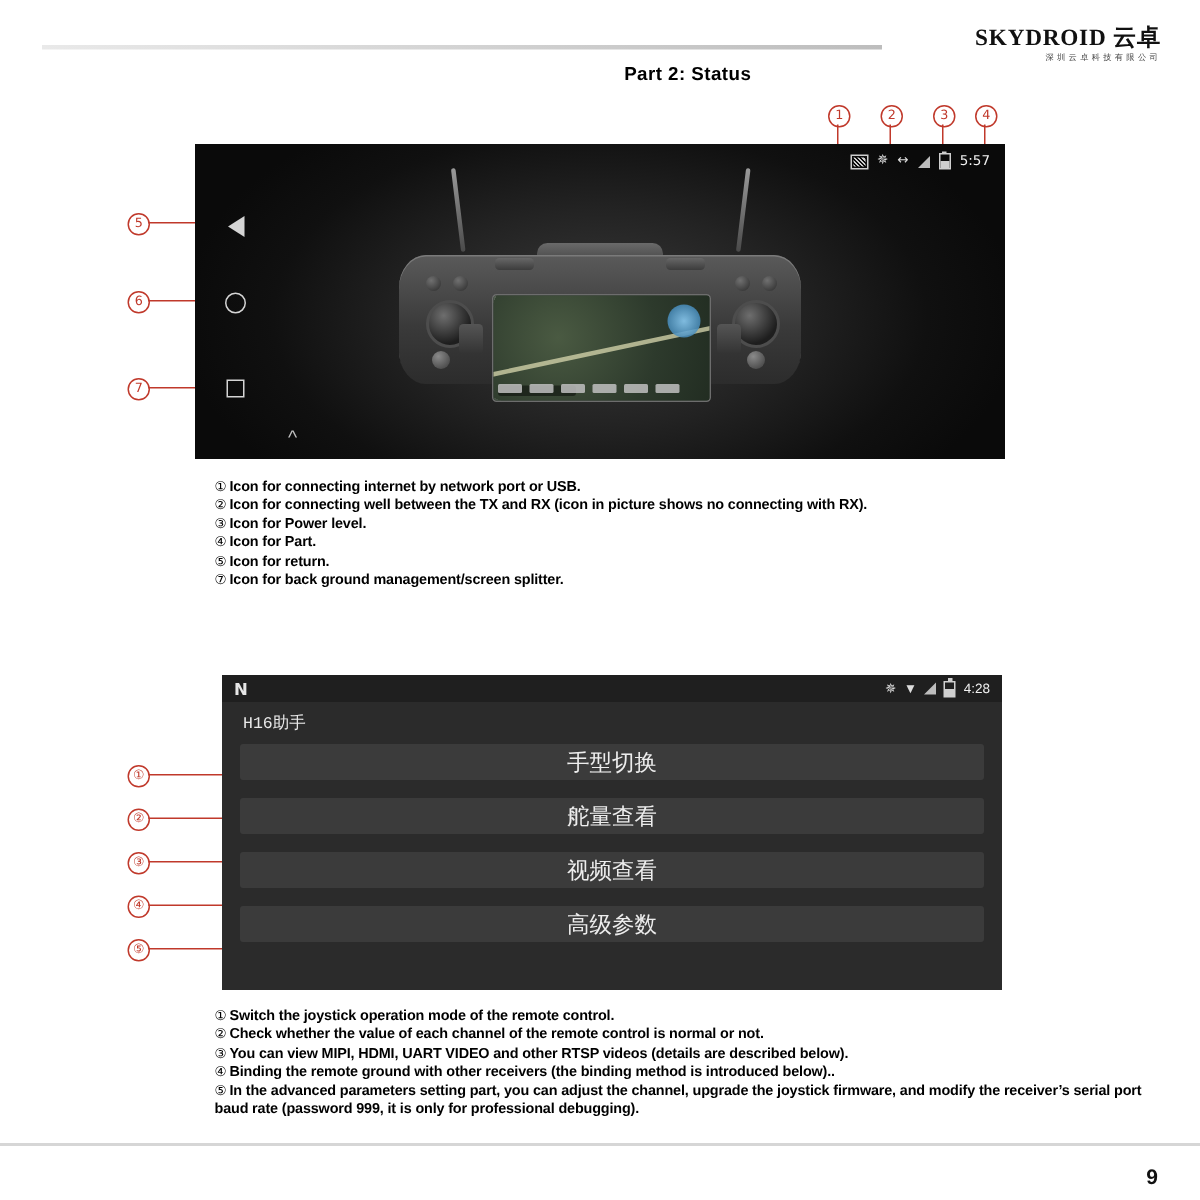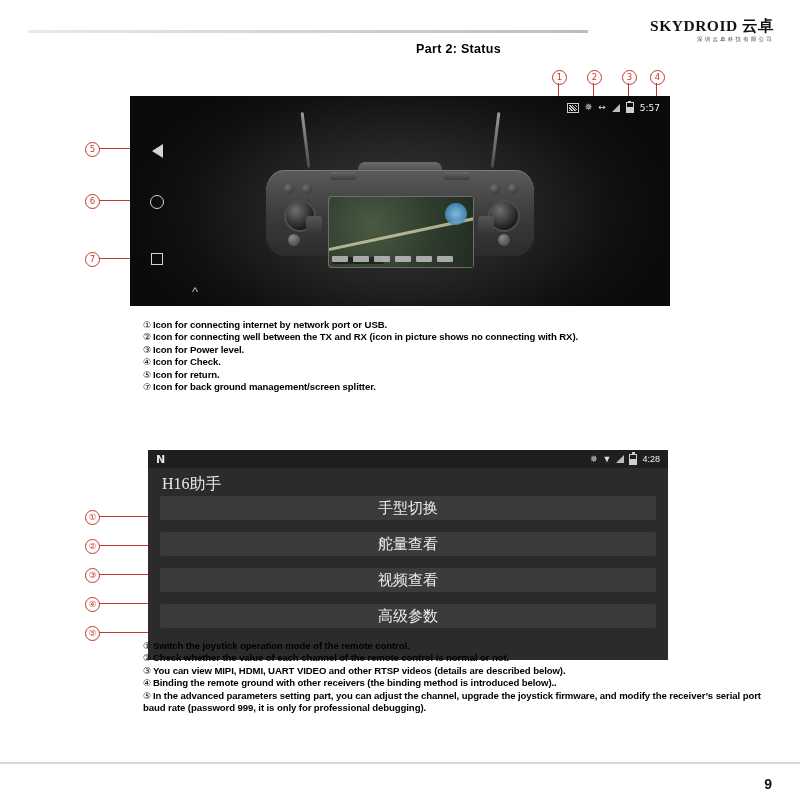--- a/index.html
+++ b/index.html
@@ -385,22 +385,22 @@
     align-items: center;
     gap: 5px;
     color: #e2e2e2;
     font-size: 8px;
   }
   .f3-title {
     position: absolute;
     left: 14px;
     top: 24px;
     color: #e8e8e8;
-    font-size: 16px;
-    font-family: Liberation Serif, serif;
+    font-size: 11px;
+    font-family: Liberation Mono, monospace;
   }
   .f3-list {
     position: absolute;
     left: 12px;
     top: 46px;
     right: 12px;
   }
   .f3-item {
     height: 24px;
     margin-bottom: 12px;
@@ -411,21 +411,21 @@
     display: flex;
     align-items: center;
     justify-content: center;
     font-family: "DejaVu Sans", sans-serif;
   }
 
   
   .legend3 {
     position: absolute;
     left: 143px;
-    top: 640px;
+    top: 672px;
     width: 630px;
   }
   .legend3 .legend-line {
     white-space: normal;
   }
 
   
   .footer-rule {
     position: absolute;
     left: 0;
@@ -538,21 +538,21 @@
     <div class="legend-line">
       <span class="cn">①</span><span>Icon for connecting internet by network port or USB.</span>
     </div>
     <div class="legend-line">
       <span class="cn">②</span><span>Icon for connecting well between the TX and RX (icon in picture shows no connecting with RX).</span>
     </div>
     <div class="legend-line">
       <span class="cn">③</span><span>Icon for Power level.</span>
     </div>
     <div class="legend-line">
-      <span class="cn">④</span><span>Icon for Check.</span>
+      <span class="cn">④</span><span>Icon for Part.</span>
     </div>
     <div class="legend-line">
       <span class="cn">⑤</span><span>Icon for return.</span>
     </div>
     <div class="legend-line">
       <span class="cn">⑦</span><span>Icon for back ground management/screen splitter.</span>
     </div>
   </div>
 
 

